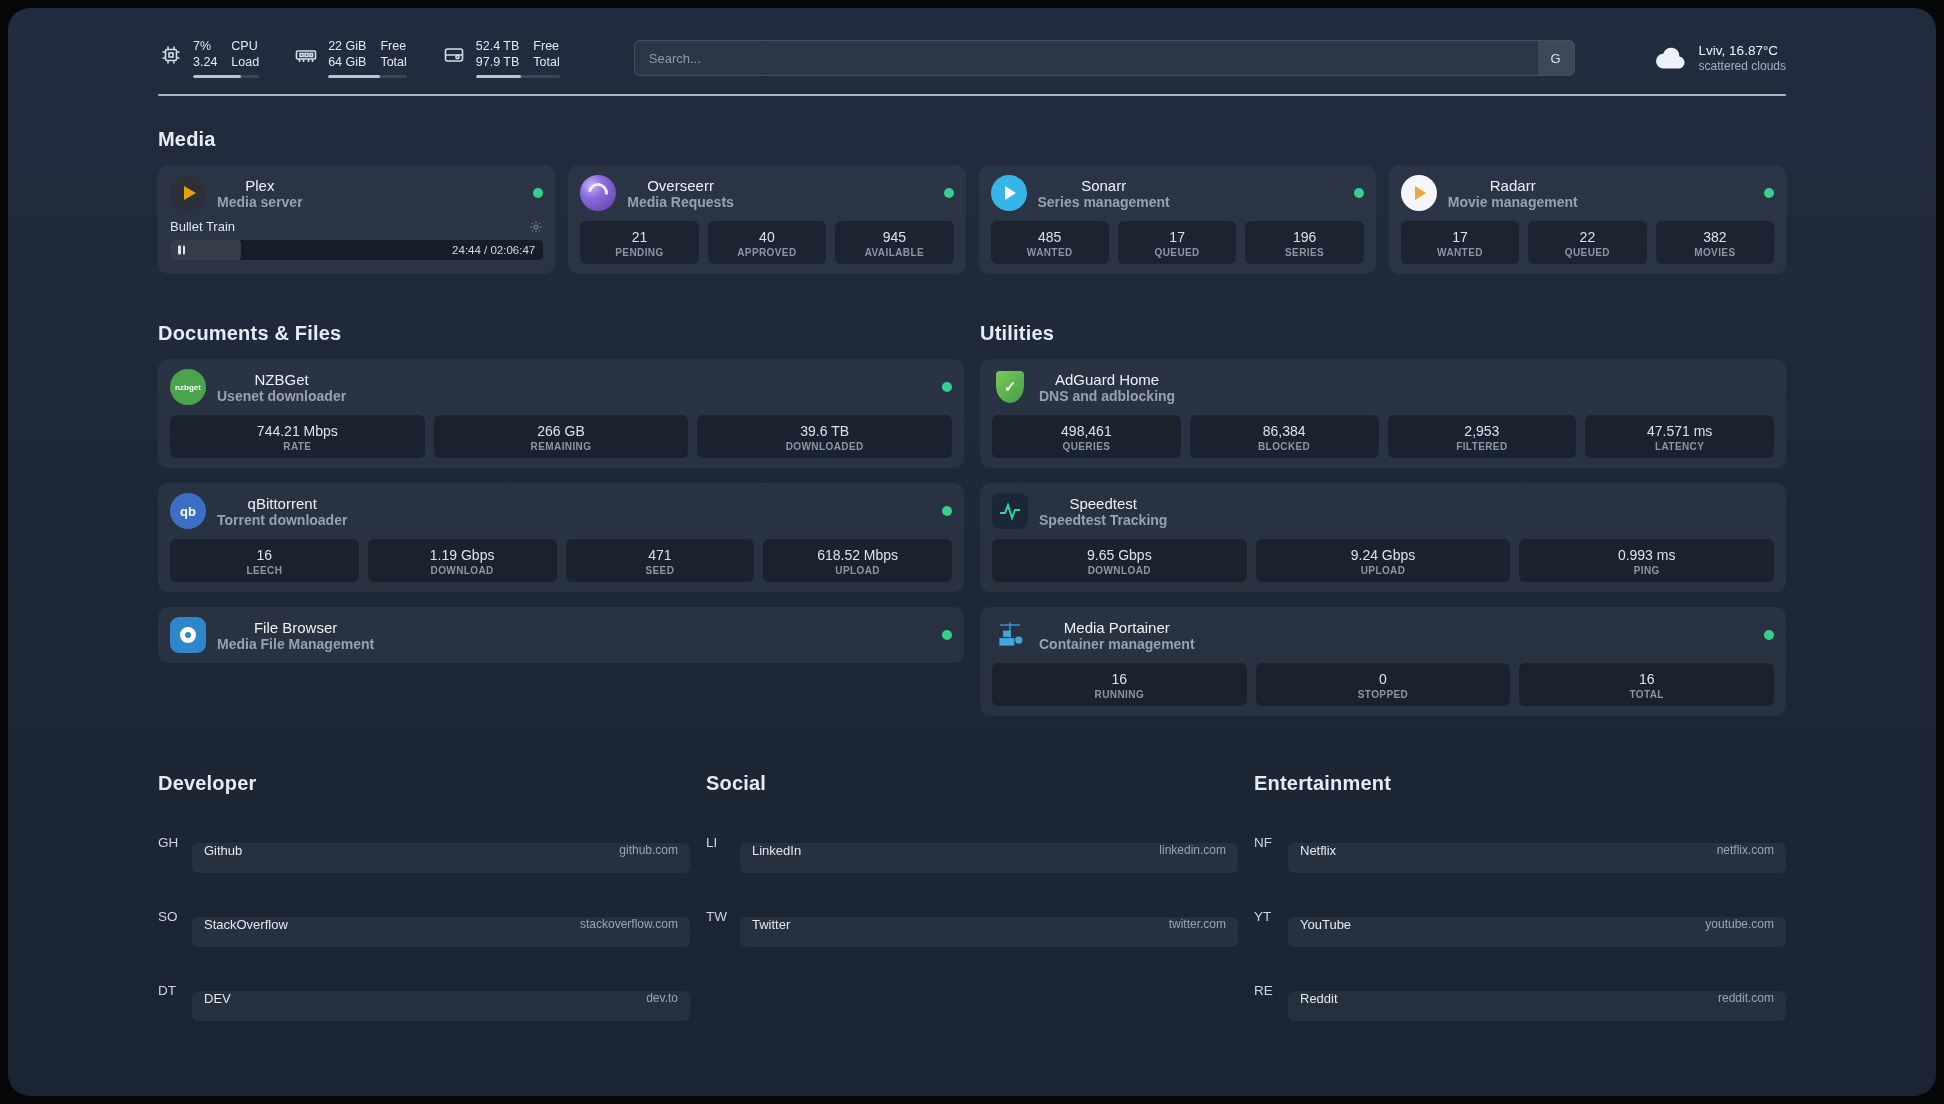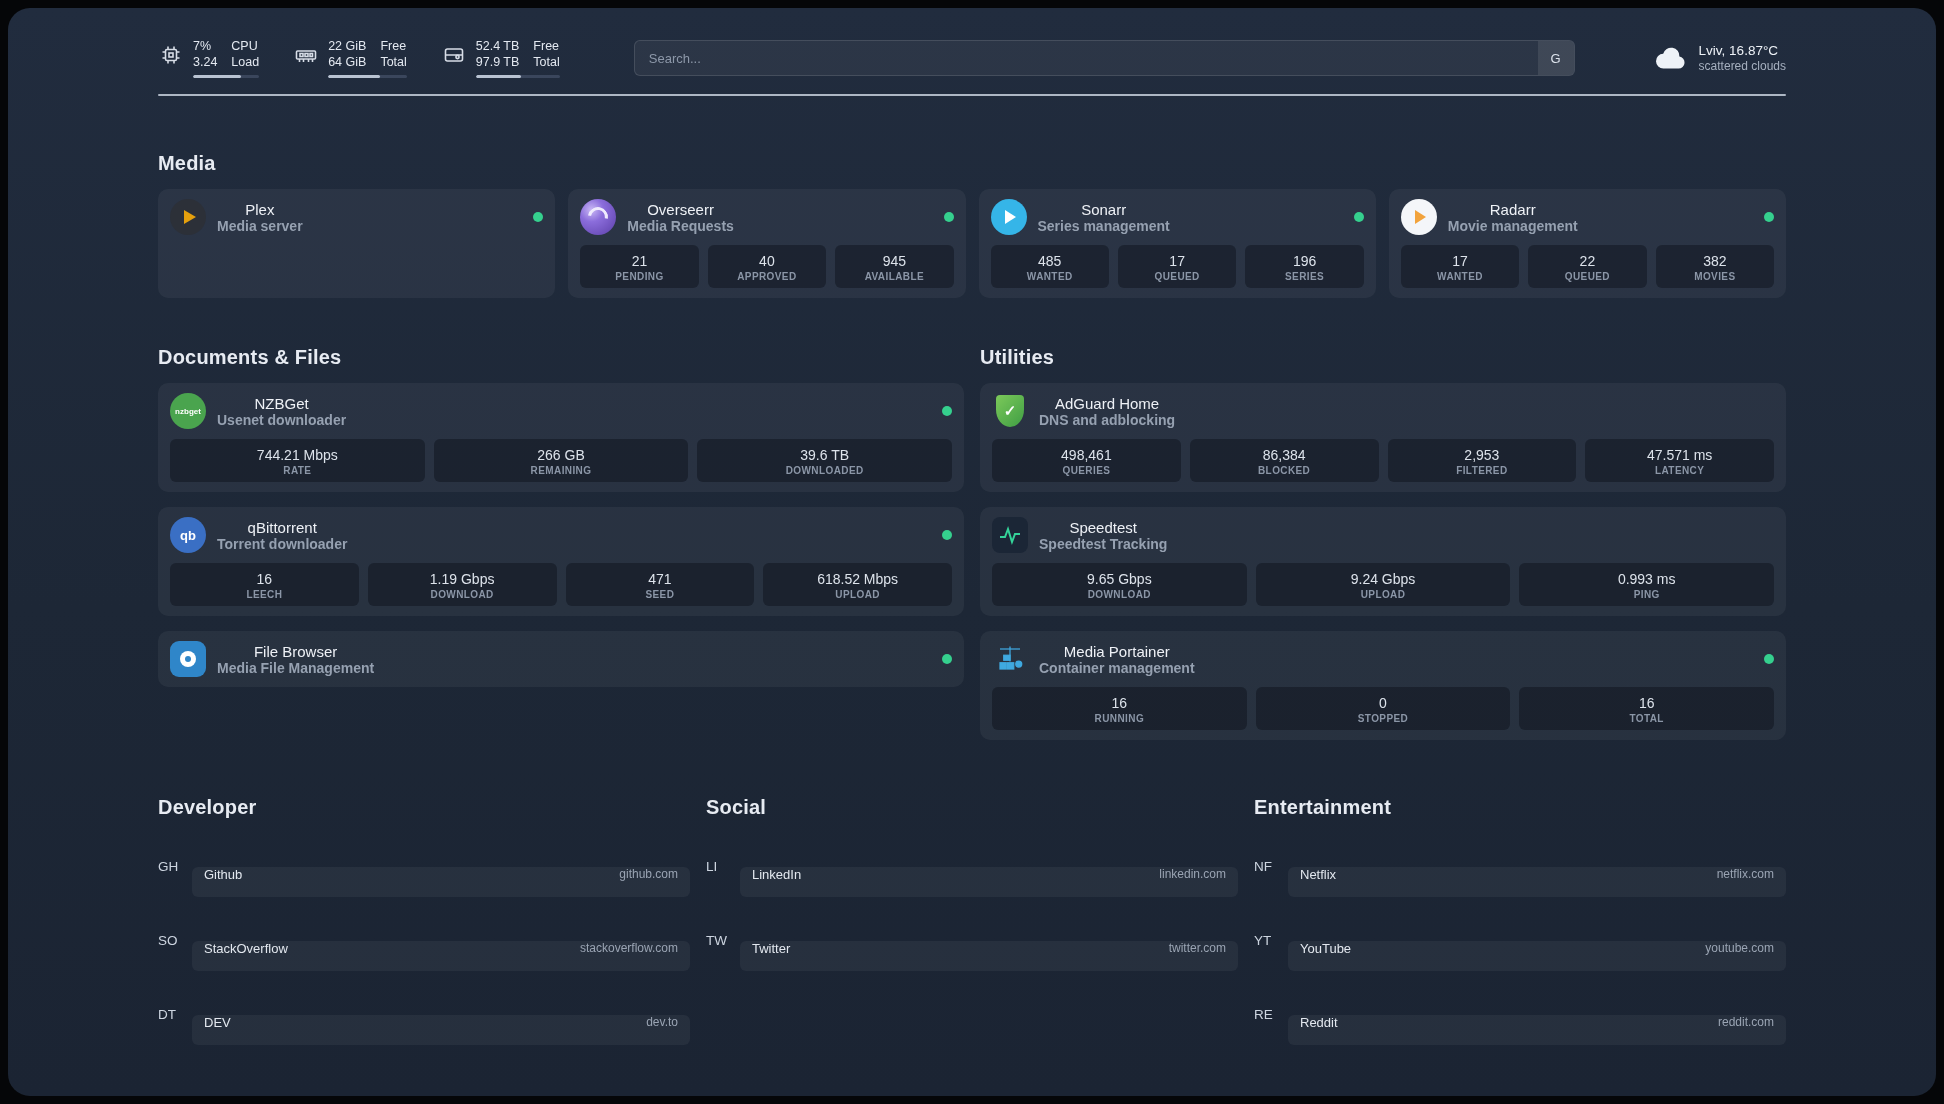--- a/index.html
+++ b/index.html
@@ -41,21 +41,21 @@
     color:#dde3ec; font-size:13px; cursor:pointer; font-family:"Liberation Sans", sans-serif;
   }
   .weather{ display:flex; align-items:center; gap:10px; }
   .weather-col{ display:flex; flex-direction:column; }
   .weather-loc{ font-size:13.5px; color:#eef2f7; line-height:17px; }
   .weather-cond{ font-size:12px; color:#a6b0bf; line-height:15px; }
   .divider{ margin-top:16px; height:2px; background:#c7d0dc; opacity:.85; border-radius:1px; }
 
   
   h2.section-title{ font-size:20px; font-weight:700; color:#e7ebf2; letter-spacing:.2px; }
-  .media-section{ margin-top:56px; }
+  .media-section{ margin-top:32px; }
   .media-grid{ margin-top:14px; display:grid; grid-template-columns:repeat(4,1fr); gap:13px; }
   .two-col{ margin-top:48px; display:grid; grid-template-columns:1fr 1fr; gap:16px; align-items:start; }
   .col-cards{ margin-top:14px; display:flex; flex-direction:column; gap:15px; }
 
   .card{
     background:rgba(255,255,255,0.05);
     border-radius:10px; padding:10px 12px;
   }
   .card-head{ display:flex; align-items:center; gap:11px; }
   .app-meta{ display:flex; flex-direction:column; }
@@ -234,20 +234,39 @@
         <div class="card-head">
           <span class="app-icon icon-plex">
               <i class="tri tri-amber"></i>
             </span>
           <div class="app-meta">
             <span class="app-name">Plex</span>
             <span class="app-sub">Media server</span>
           </div>
           <span class="dot"></span>
         </div>
+        <div class="plex-player">
+          <div class="np-row">
+            <span class="np-title">Bullet Train</span>
+            <span class="gear">
+              <svg width="14" height="14" viewBox="0 0 24 24">
+                  <circle cx="12" cy="12" r="3.2"></circle>
+                  <path d="M12 2.5v3 M12 18.5v3 M2.5 12h3 M18.5 12h3 M5.3 5.3l2.1 2.1 M16.6 16.6l2.1 2.1 M18.7 5.3l-2.1 2.1 M7.4 16.6l-2.1 2.1"></path>
+                </svg>
+            </span>
+          </div>
+          <div class="np-bar">
+            <i class="np-fill"></i>
+            <span class="pause">
+                <i></i>
+                <i></i>
+              </span>
+            <span class="np-time">24:44 / 02:06:47</span>
+          </div>
+        </div>
       </div>
 
       <div class="card">
         <div class="card-head">
           <span class="app-icon icon-overseerr">
               <i class="swirl"></i>
             </span>
           <div class="app-meta">
             <span class="app-name">Overseerr</span>
             <span class="app-sub">Media Requests</span>

